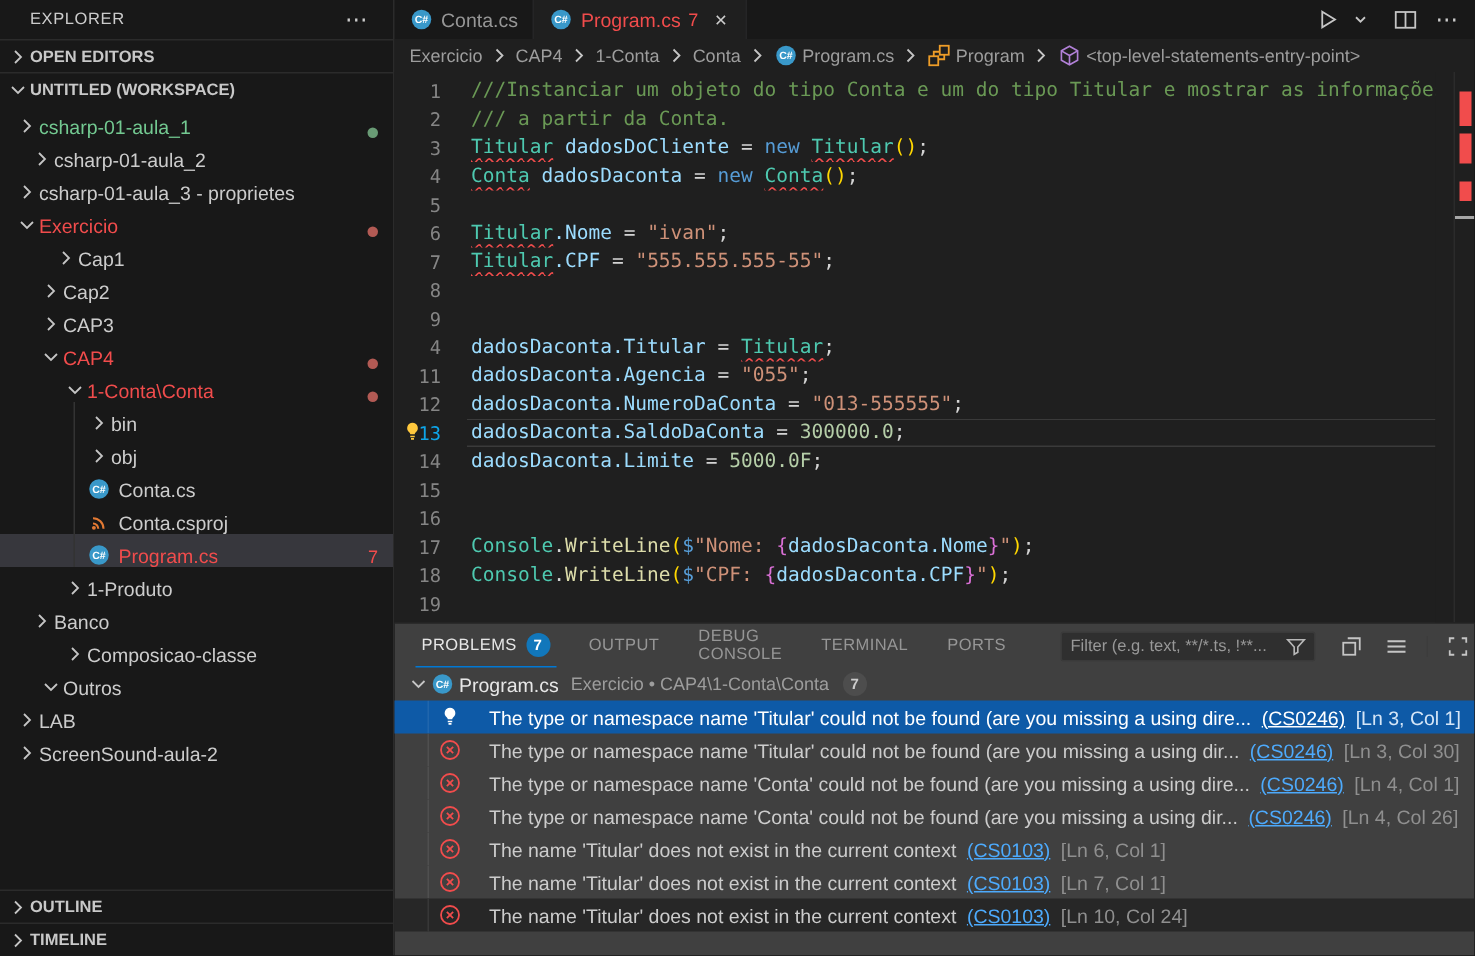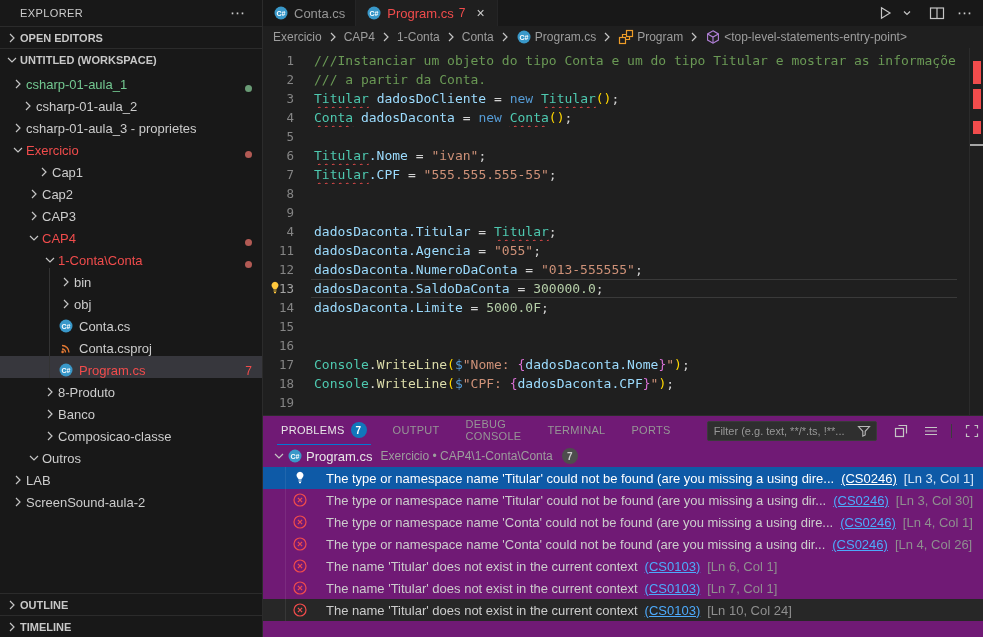--- a/index.html
+++ b/index.html
@@ -56,34 +56,34 @@
   .bc-item { display: flex; align-items: center; gap: 3px; cursor: pointer; }
   .bc-sep { margin: 0 3px; display: inline-flex; }
 
   
   #code { height: 367px; background: #1f1f1f; position: relative; overflow: hidden;
     flex: none; padding-top: 3px; font-family: "DejaVu Sans Mono","Liberation Mono",monospace;
     font-size: 13px; }
   .cl { display: flex; height: 19px; line-height: 19px; position: relative; }
   .ln { width: 48px; flex: none; text-align: right; padding-right: 17px; color: #858585;
     font-size: 12.5px; }
-  .cl.cur .ln { color: #a3a3a3; }
+  .cl.cur .ln { color: #0ea5e9; }
   .ct { flex: 1; white-space: pre; padding-left: 3px; min-width: 0; margin-right: 26px; overflow: hidden; }
   .cl.cur .ct { box-shadow: inset 0 1px 0 #3a3a3a, inset 0 -1px 0 #3a3a3a; }
   .bulb { position: absolute; left: 4px; top: 1px; }
   .sq { text-decoration-line: underline; text-decoration-style: wavy;
     text-decoration-color: #f14c4c; text-decoration-thickness: 1px;
     text-underline-offset: 3px; text-decoration-skip-ink: none; }
   #ruler { position: absolute; top: 0; right: 0; width: 26px; bottom: 0; background: #1f1f1f; }
   #ruler-line { position: absolute; top: 0; bottom: 0; right: 13px; width: 1px; background: #2b2b2b; }
   .ruler-mark { position: absolute; right: 2px; width: 8px; background: #f14c4c; }
   .ruler-cursor { position: absolute; right: 0; width: 13px; height: 2px; background: #a6a6a6; }
 
   
-  #panel { flex: 1; background: #701a75; border-top: 1px solid #2b2b2b; display: flex;
+  #panel { flex: 1; background: #404040; border-top: 1px solid #2b2b2b; display: flex;
     flex-direction: column; min-height: 0; }
   #panel-tabs { height: 29px; display: flex; align-items: center; padding-left: 14px; flex: none; }
   .ptab { font-size: 11px; letter-spacing: .3px; color: #969696; padding: 0 4px; margin-right: 18px;
     height: 100%; display: flex; align-items: center; gap: 6px; cursor: pointer;
     border-bottom: 1px solid transparent; }
   .ptab.active { color: #e7e7e7; border-bottom-color: #0078d4; }
   .pbadge { background: #1177bb; color: #ffffff; font-size: 10px; min-width: 16px; height: 16px;
     border-radius: 8px; display: inline-flex; align-items: center; justify-content: center;
     padding: 0 4px; font-weight: bold; }
   #filter-box { width: 170px; height: 20px; background: #2f2f2f; border: 1px solid #3a3a3a;
@@ -278,23 +278,23 @@
           <span class="right">
             <span class="file-badge">7</span>
           </span>
         </div>
         <div class="tree-row" style="padding-left: 42px;">
           <span class="icon16">
             <svg width="16" height="16" viewBox="0 0 16 16" fill="none">
               <path d="M6 4l4 4-4 4" stroke="#c5c5c5" stroke-width="1.2" fill="none"></path>
             </svg>
           </span>
-          <span class="label">8-Produto</span>
-        </div>
-        <div class="tree-row" style="padding-left: 42px;">
+          <span class="label">1-Produto</span>
+        </div>
+        <div class="tree-row" style="padding-left: 20px;">
           <span class="icon16">
             <svg width="16" height="16" viewBox="0 0 16 16" fill="none">
               <path d="M6 4l4 4-4 4" stroke="#c5c5c5" stroke-width="1.2" fill="none"></path>
             </svg>
           </span>
           <span class="label">Banco</span>
         </div>
         <div class="tree-row" style="padding-left: 42px;">
           <span class="icon16">
             <svg width="16" height="16" viewBox="0 0 16 16" fill="none">

